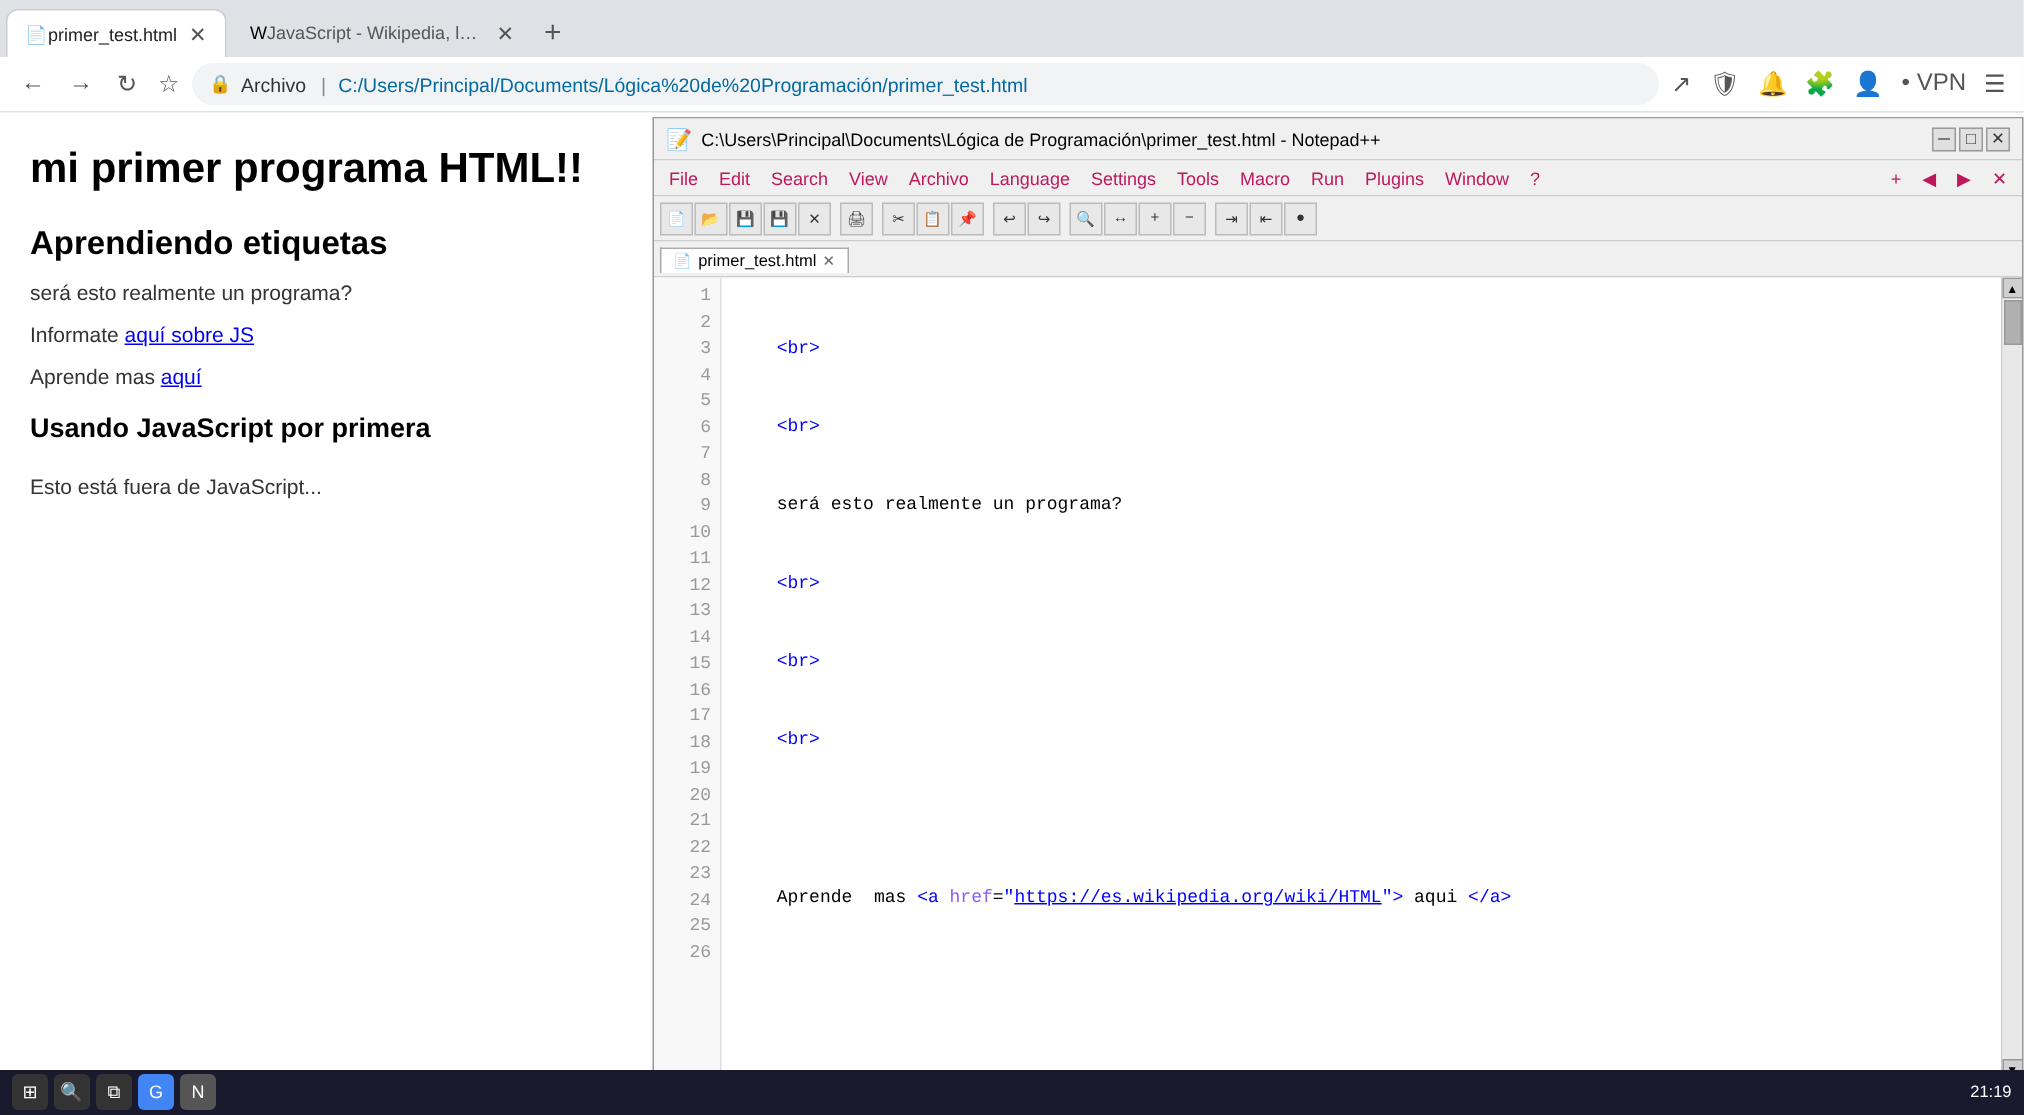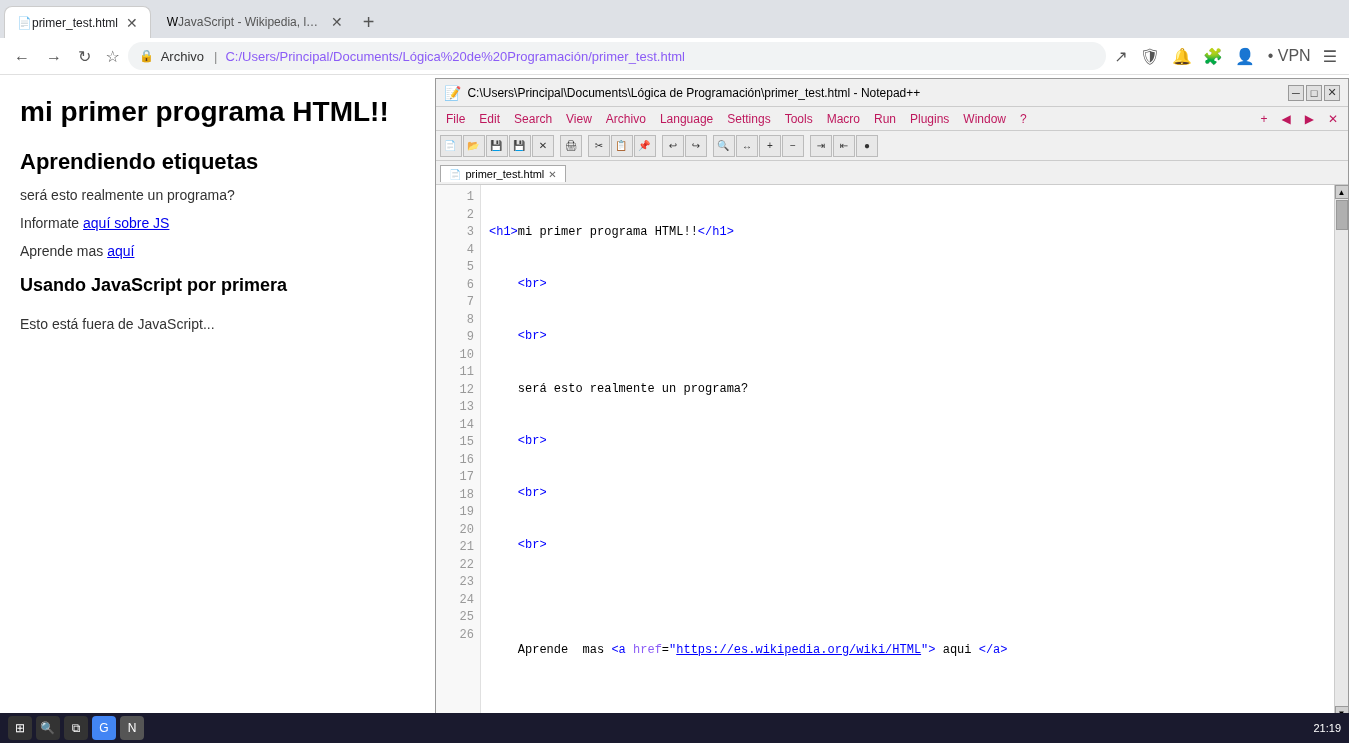--- a/index.html
+++ b/index.html
@@ -60,21 +60,21 @@
       display: flex;
       align-items: center;
       background: #f1f3f4;
       border-radius: 20px;
       padding: 4px 12px;
       height: 28px;
       font-size: 13px;
       gap: 6px;
     }
     .address-bar-icon { color: #555; font-size: 12px; }
-    .address-text { color: #8b5cf6; font-size: 13px; flex: 1; }
+    .address-text { color: #0369a1; font-size: 13px; flex: 1; }
     .nav-actions { display: flex; gap: 4px; align-items: center; }
     .nav-action-btn { background: none; border: none; cursor: pointer; font-size: 16px; color: #555; padding: 4px; }
 
     
     .page-content {
       position: absolute;
       top: 75px;
       left: 0;
       width: 435px;
       bottom: 0;
@@ -437,21 +437,20 @@
       <div>20</div>
       <div>21</div>
       <div>22</div>
       <div>23</div>
       <div>24</div>
       <div>25</div>
       <div>26</div>
     </div>
 
     <div class="npp-code-area">
-      <span class="npp-code-line"><span class="c-tag">&lt;h1&gt;</span>mi primer programa HTML!!<span class="c-tag">&lt;/h1&gt;</span></span>
       <span class="npp-code-line">    <span class="c-tag">&lt;br&gt;</span></span>
       <span class="npp-code-line">    <span class="c-tag">&lt;br&gt;</span></span>
       <span class="npp-code-line">    será esto realmente un programa?</span>
       <span class="npp-code-line">    <span class="c-tag">&lt;br&gt;</span></span>
       <span class="npp-code-line">    <span class="c-tag">&lt;br&gt;</span></span>
       <span class="npp-code-line">    <span class="c-tag">&lt;br&gt;</span></span>
       <span class="npp-code-line"></span>
       <span class="npp-code-line">    Aprende  mas <span class="c-tag">&lt;a </span><span class="c-attr">href</span>=<span class="c-val">"<span class="c-link">https://es.wikipedia.org/wiki/HTML</span>"</span><span class="c-tag">&gt;</span> aqui <span class="c-tag">&lt;/a&gt;</span></span>
       
       

